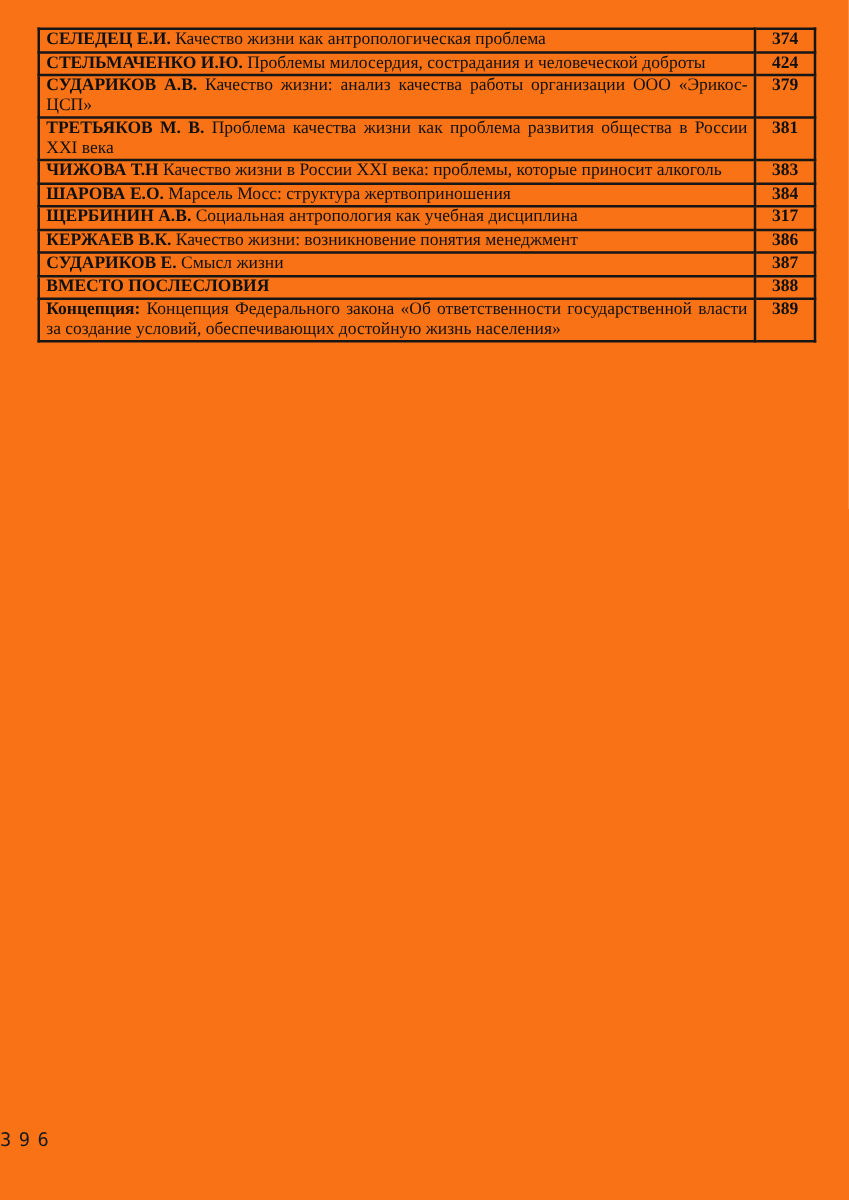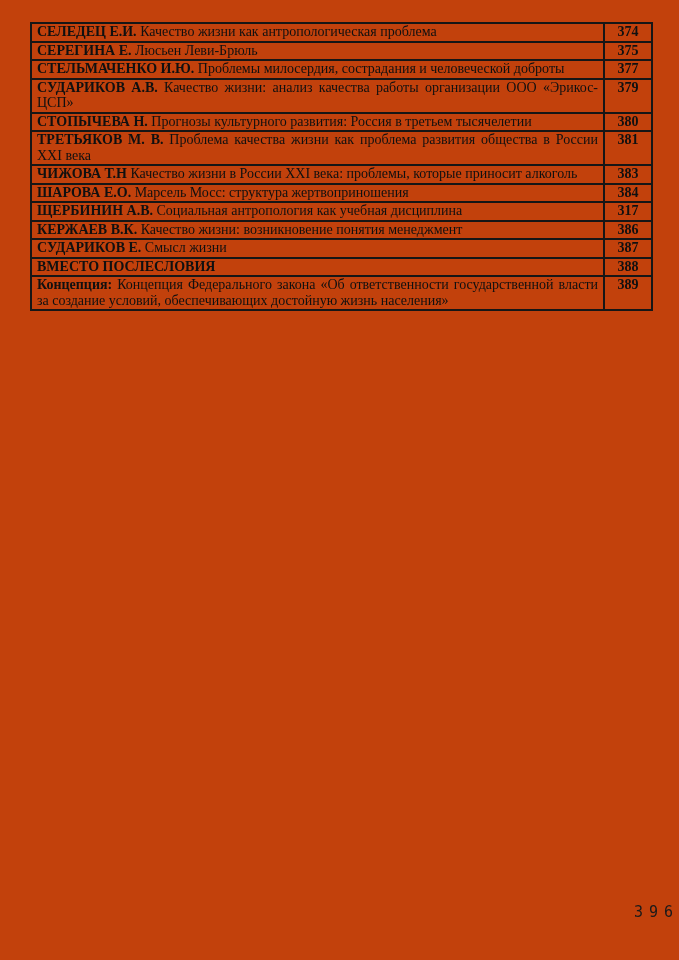--- a/index.html
+++ b/index.html
@@ -11,21 +11,21 @@
     height: 960px;
     background: #ffffff;
     font-family: "Liberation Serif", "DejaVu Serif", serif;
     color: #101010;
     position: relative;
     overflow: hidden;
   }
   .page {
     position: absolute;
     inset: 0;
-    background: #c2410c;
+    background: #f97316;
   }
   table.toc {
     position: absolute;
     left: 30px;
     top: 22px;
     width: 623px;
     border-collapse: collapse;
     table-layout: fixed;
   }
   table.toc td {
@@ -46,60 +46,52 @@
     margin-left: 36px;
   }
   .author {
     font-weight: bold;
   }
   .footer-page-number {
     position: absolute;
     left: 0;
     width: 679px;
     top: 903px;
-    text-align: right;
+    text-align: left;
     font-family: "DejaVu Sans Mono", monospace;
     font-size: 15px;
     letter-spacing: 6px;
     color: #1a1a1a;
   }
 </style>
 </head>
 <body>
 
 <div class="page">
 
   <table class="toc">
     <tbody>
   <tr>
     <td class="entry-cell"><span class="author">СЕЛЕДЕЦ Е.И.</span> <span class="title">Качество жизни как антропологическая проблема</span></td>
     <td class="page-cell">374</td>
   </tr>
 
-  <tr>
-    <td class="entry-cell"><span class="author">СЕРЕГИНА Е.</span> <span class="title">Люсьен Леви-Брюль</span></td>
-    <td class="page-cell">375</td>
-  </tr>
 
 
   <tr>
     <td class="entry-cell"><span class="author">СТЕЛЬМАЧЕНКО И.Ю.</span> <span class="title">Проблемы милосердия, сострадания и человеческой доброты</span></td>
-    <td class="page-cell">377</td>
+    <td class="page-cell">424</td>
   </tr>
 
 
   <tr>
     <td class="entry-cell"><span class="author">СУДАРИКОВ А.В.</span> <span class="title">Качество жизни: анализ качества работы организации ООО «Эрикос-ЦСП»</span></td>
     <td class="page-cell">379</td>
   </tr>
 
-  <tr>
-    <td class="entry-cell"><span class="author">СТОПЫЧЕВА Н.</span> <span class="title">Прогнозы культурного развития: Россия в третьем тысячелетии</span></td>
-    <td class="page-cell">380</td>
-  </tr>
 
   <tr>
     <td class="entry-cell"><span class="author">ТРЕТЬЯКОВ М. В.</span> <span class="title">Проблема качества жизни как проблема развития общества в России XXI века</span></td>
     <td class="page-cell">381</td>
   </tr>
 
 
   <tr>
     <td class="entry-cell"><span class="author">ЧИЖОВА Т.Н</span> <span class="title">Качество жизни в России XXI века: проблемы, которые приносит алкоголь</span></td>
     <td class="page-cell">383</td>

